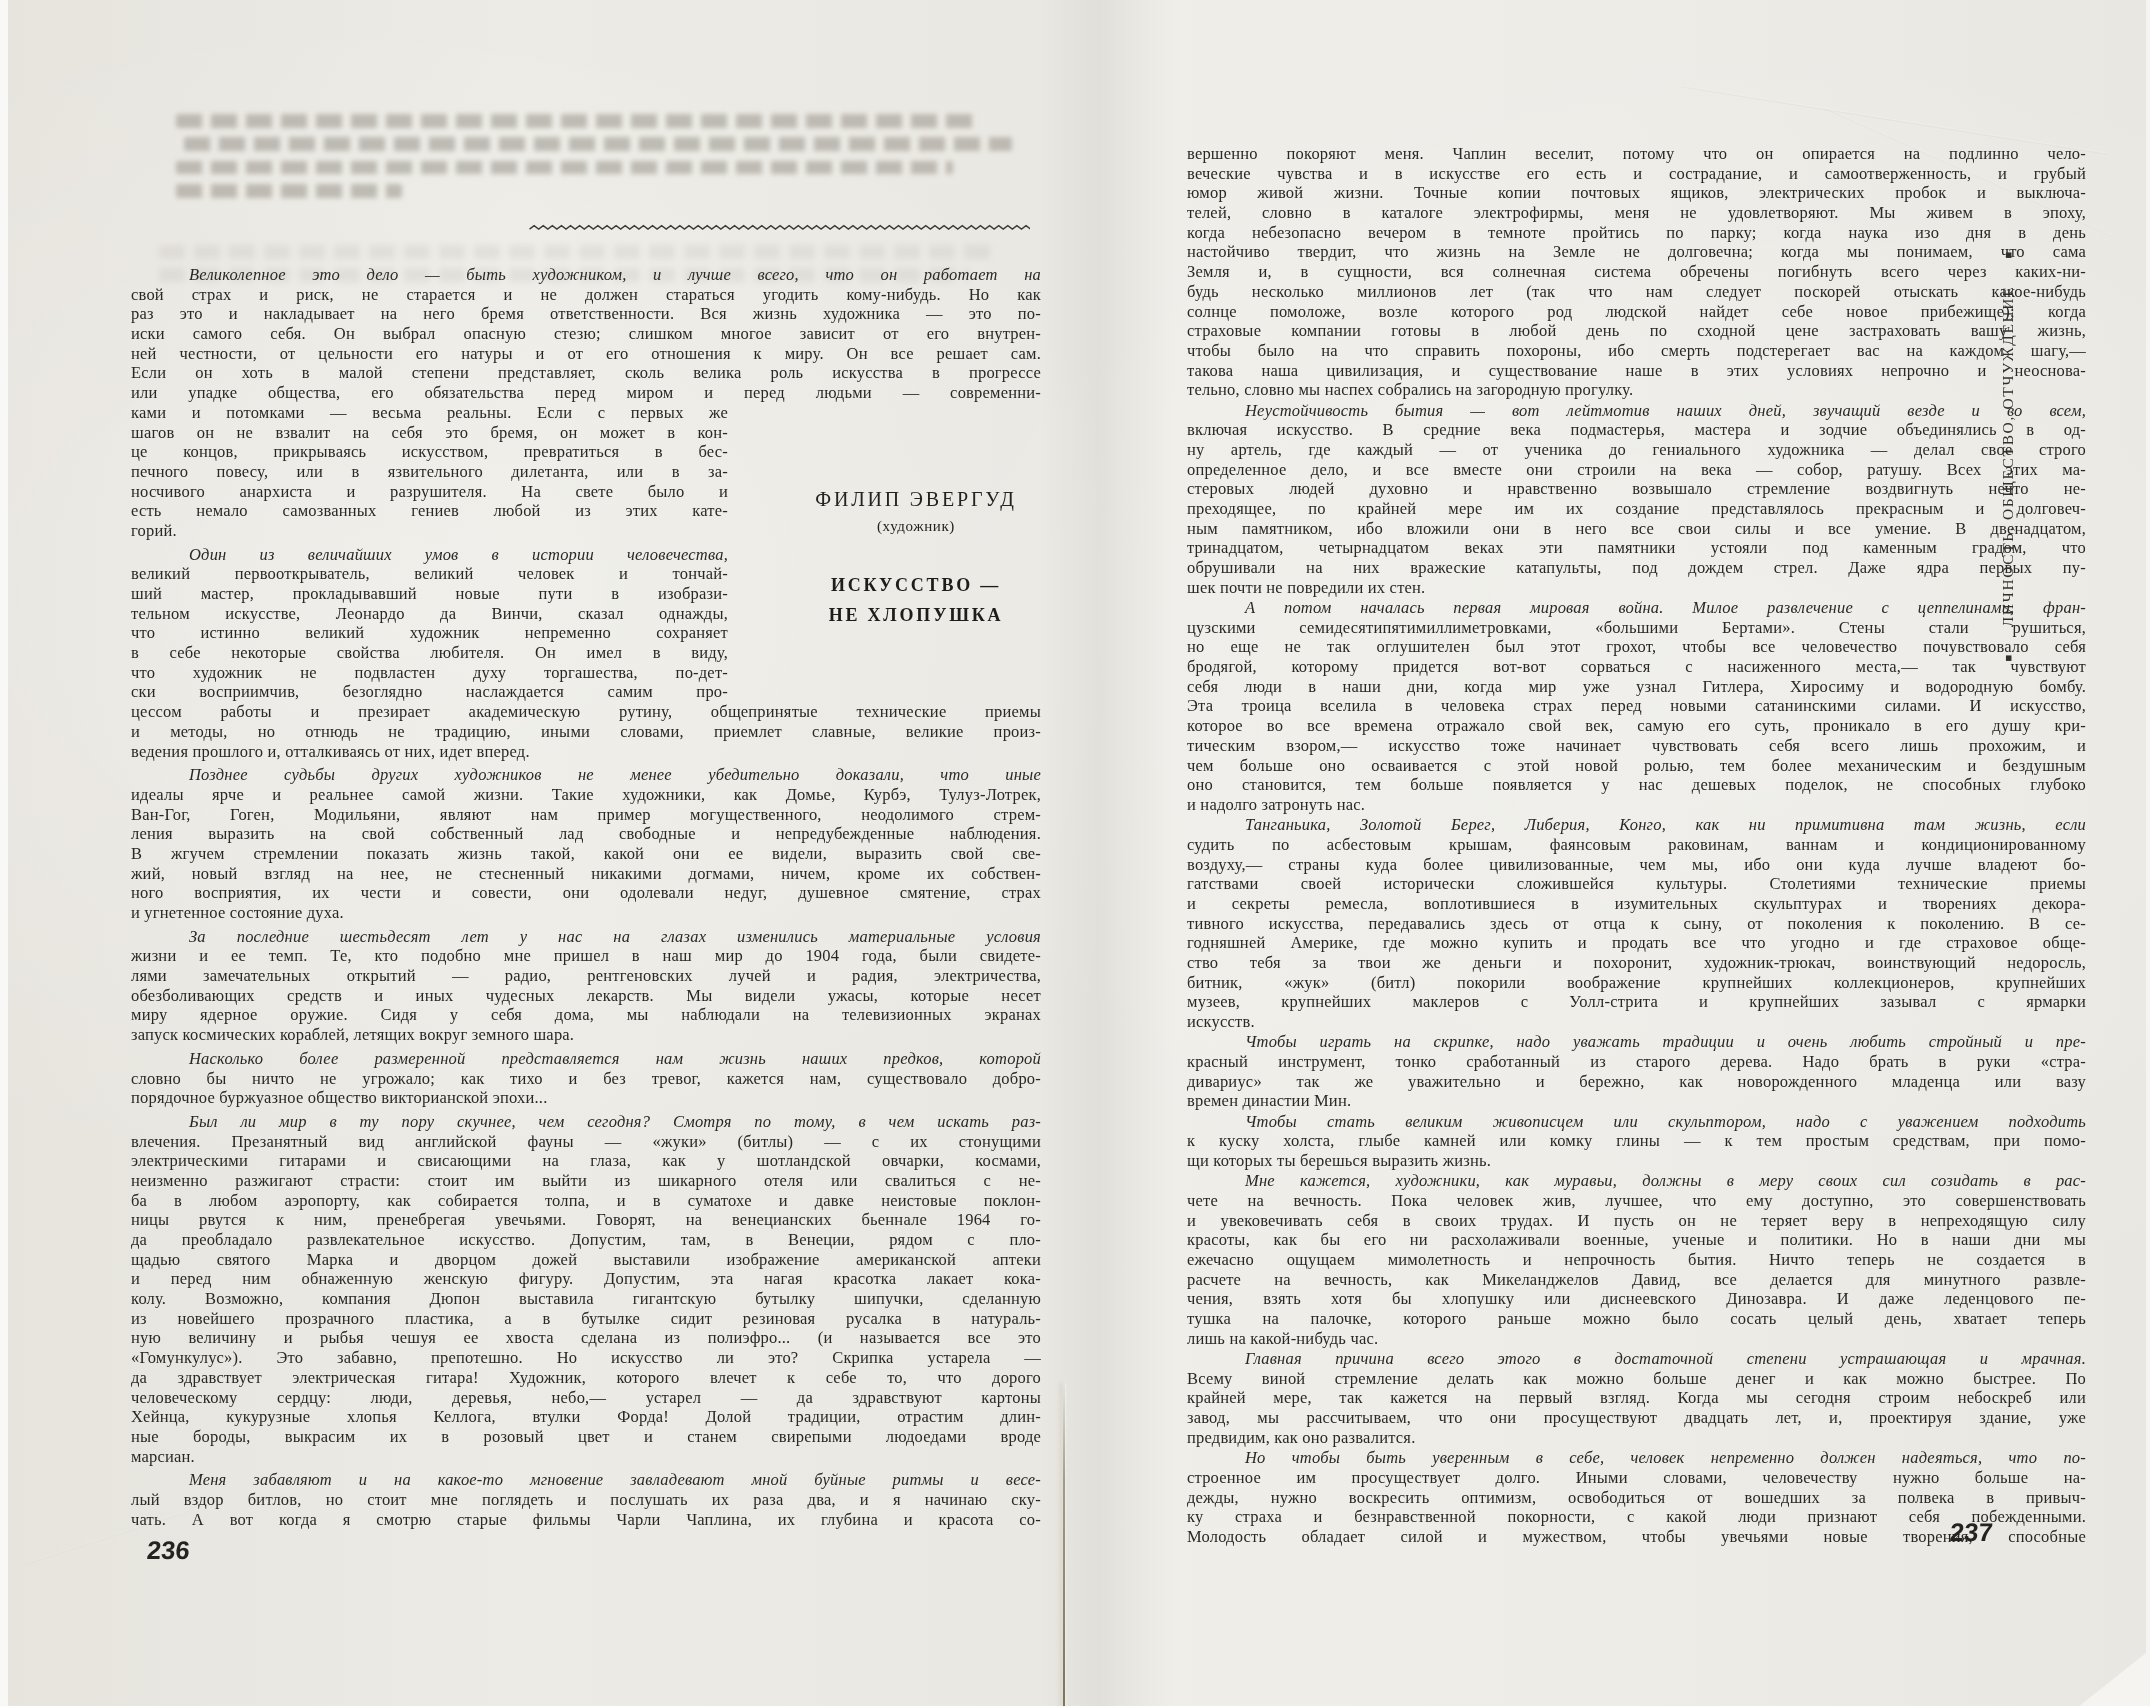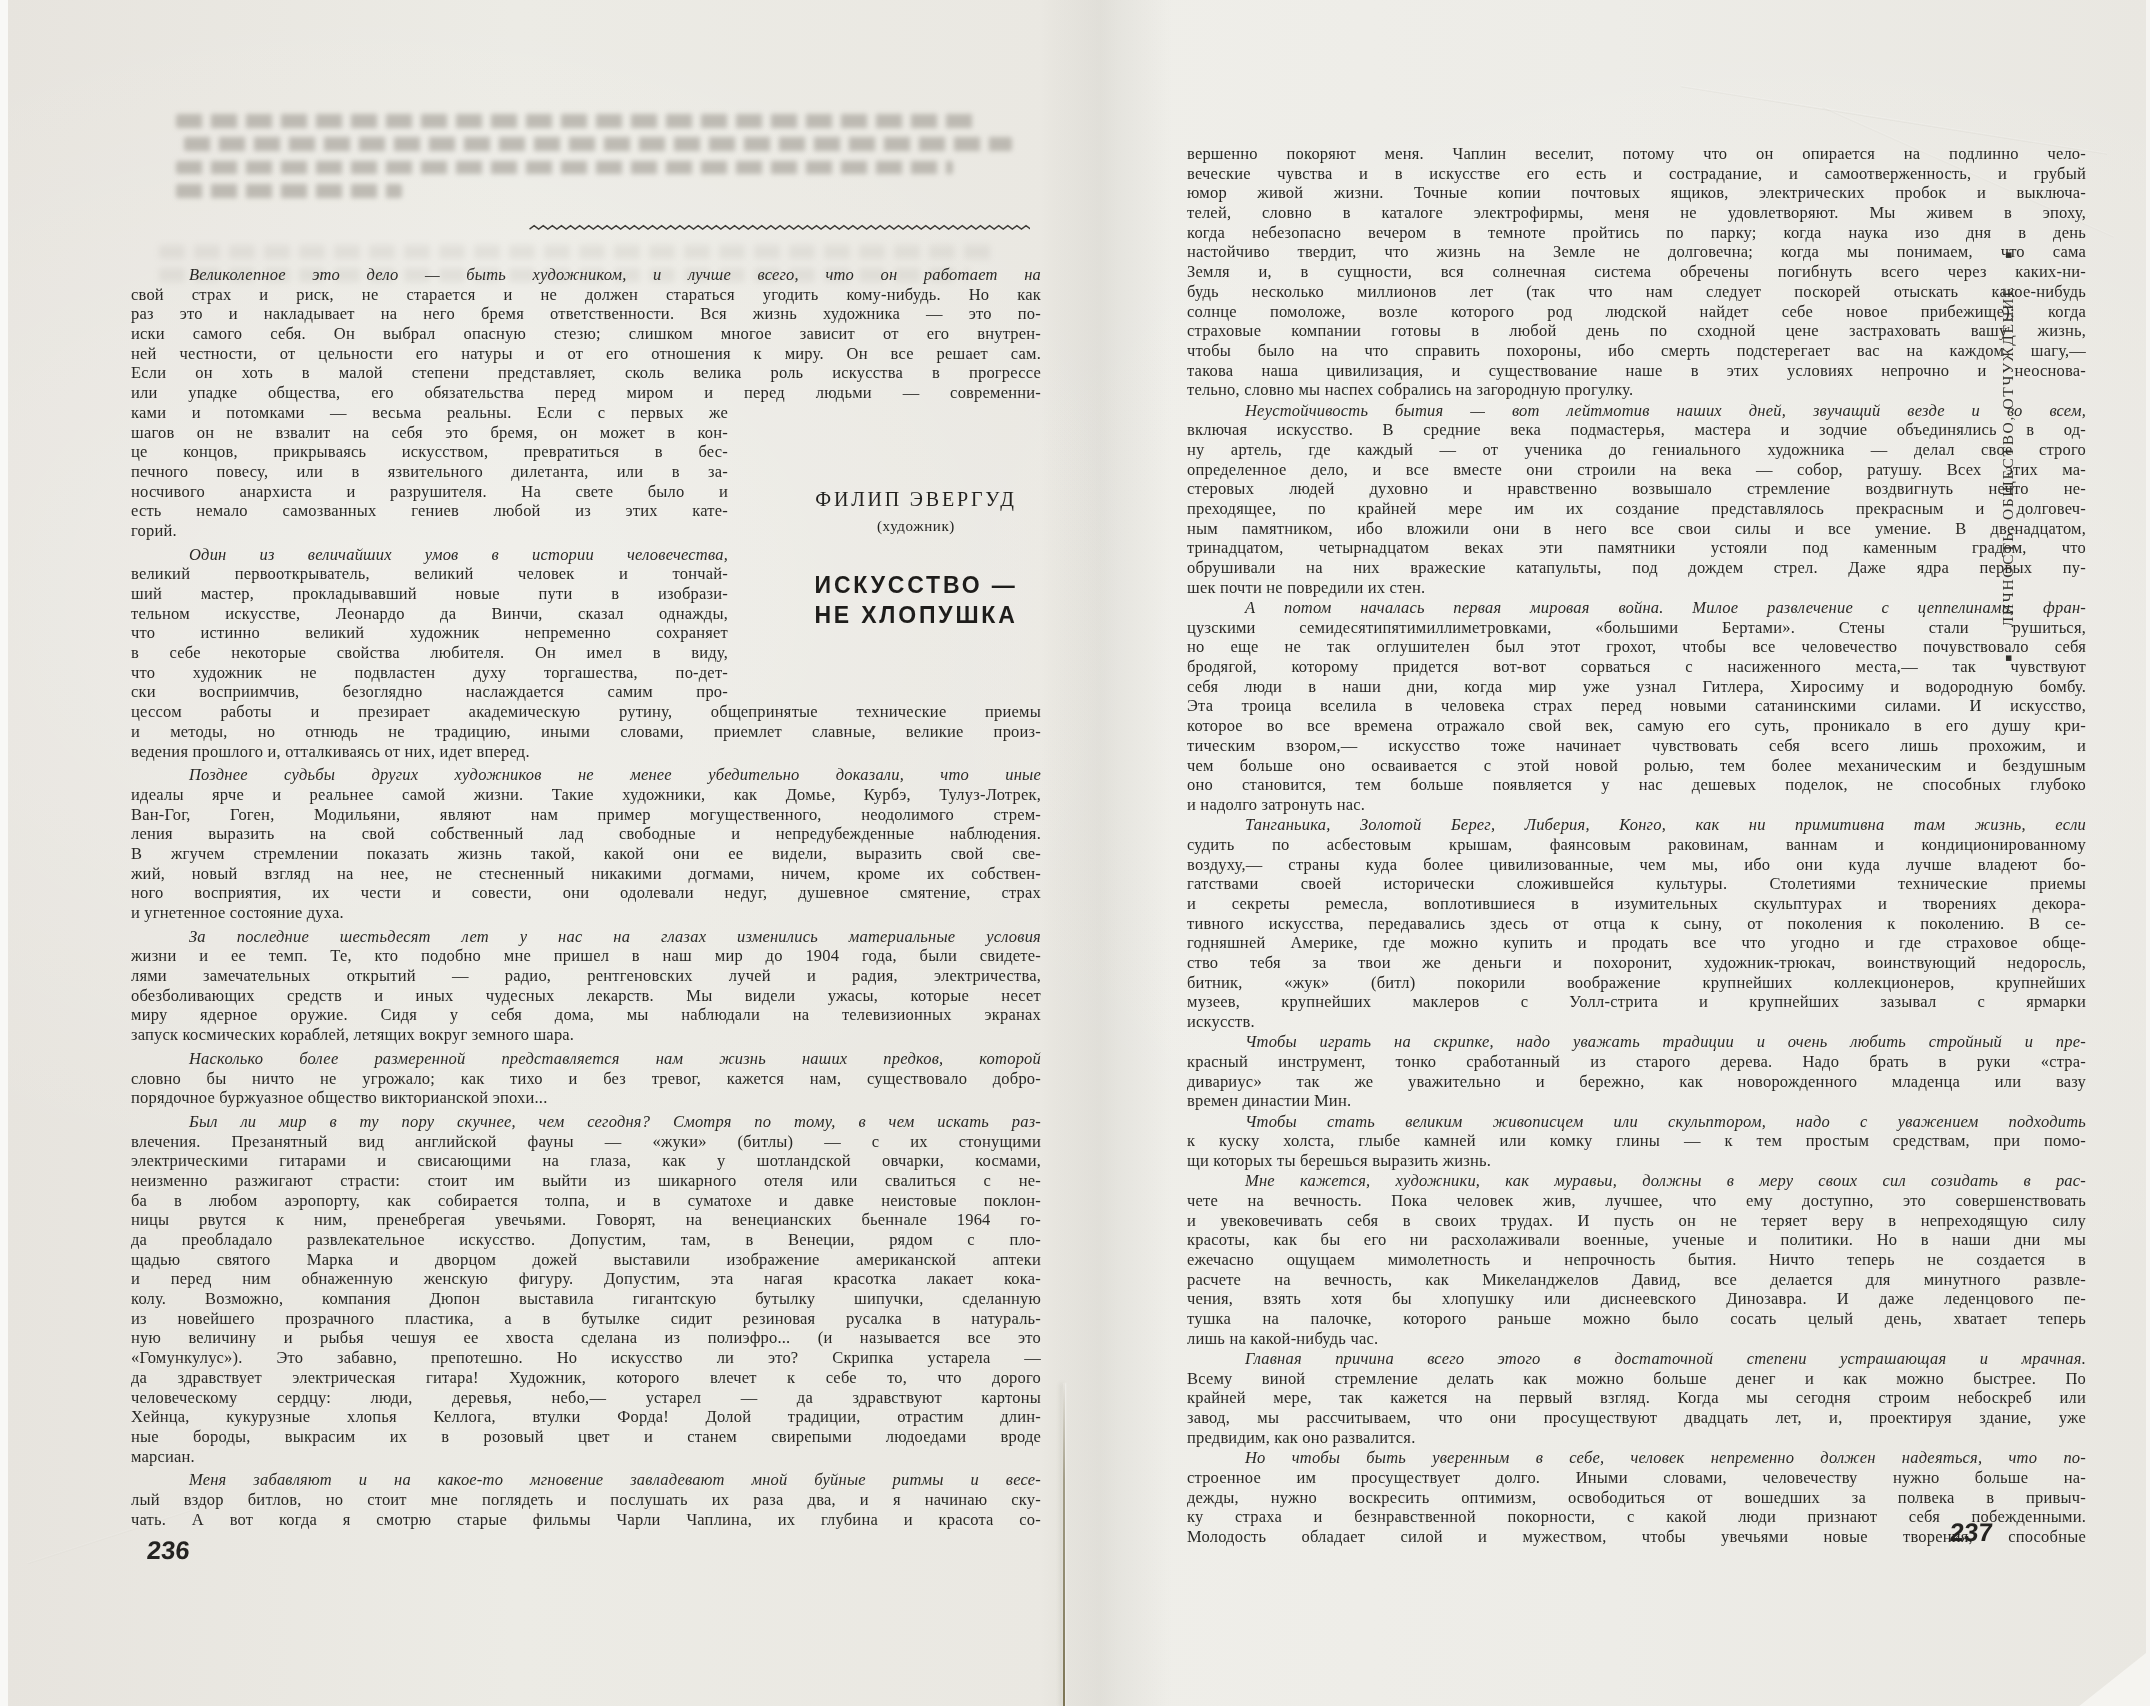--- a/index.html
+++ b/index.html
@@ -49,22 +49,22 @@
   .ln.narrow{margin-right:313px;}
   .ln.endln{text-align-last:left;}
 
   
   .sidebox{
     position:absolute;left:791px;top:488px;width:250px;text-align:center;color:#242320;
   }
   .author{font-size:20px;letter-spacing:2.8px;white-space:nowrap;}
   .author-role{font-size:15px;letter-spacing:0.6px;margin-top:6.8px;}
   .art-title{
-    margin-top:35px;font-family:Liberation Sans, sans-serif;font-weight:700;
-    font-size:23px;letter-spacing:2.8px;line-height:30px;color:#1e1d1b;white-space:nowrap;
+    margin-top:35px;font-family:Liberation Serif, serif;font-weight:700;
+    font-size:18px;letter-spacing:2.8px;line-height:30px;color:#1e1d1b;white-space:nowrap;
   }
 
   
   .ghost{position:absolute;filter:blur(2.8px);opacity:.55;}
   .ghost .g-row{height:13.7px;border-radius:2.3px;margin-bottom:9.7px;
     background:repeating-linear-gradient(90deg,#98948b 0 26px, rgba(0,0,0,0) 26px 35px);}
   .ghost2{opacity:.14;filter:blur(3.4px);}
   .wavy{position:absolute;left:529px;top:224px;}
 
   

